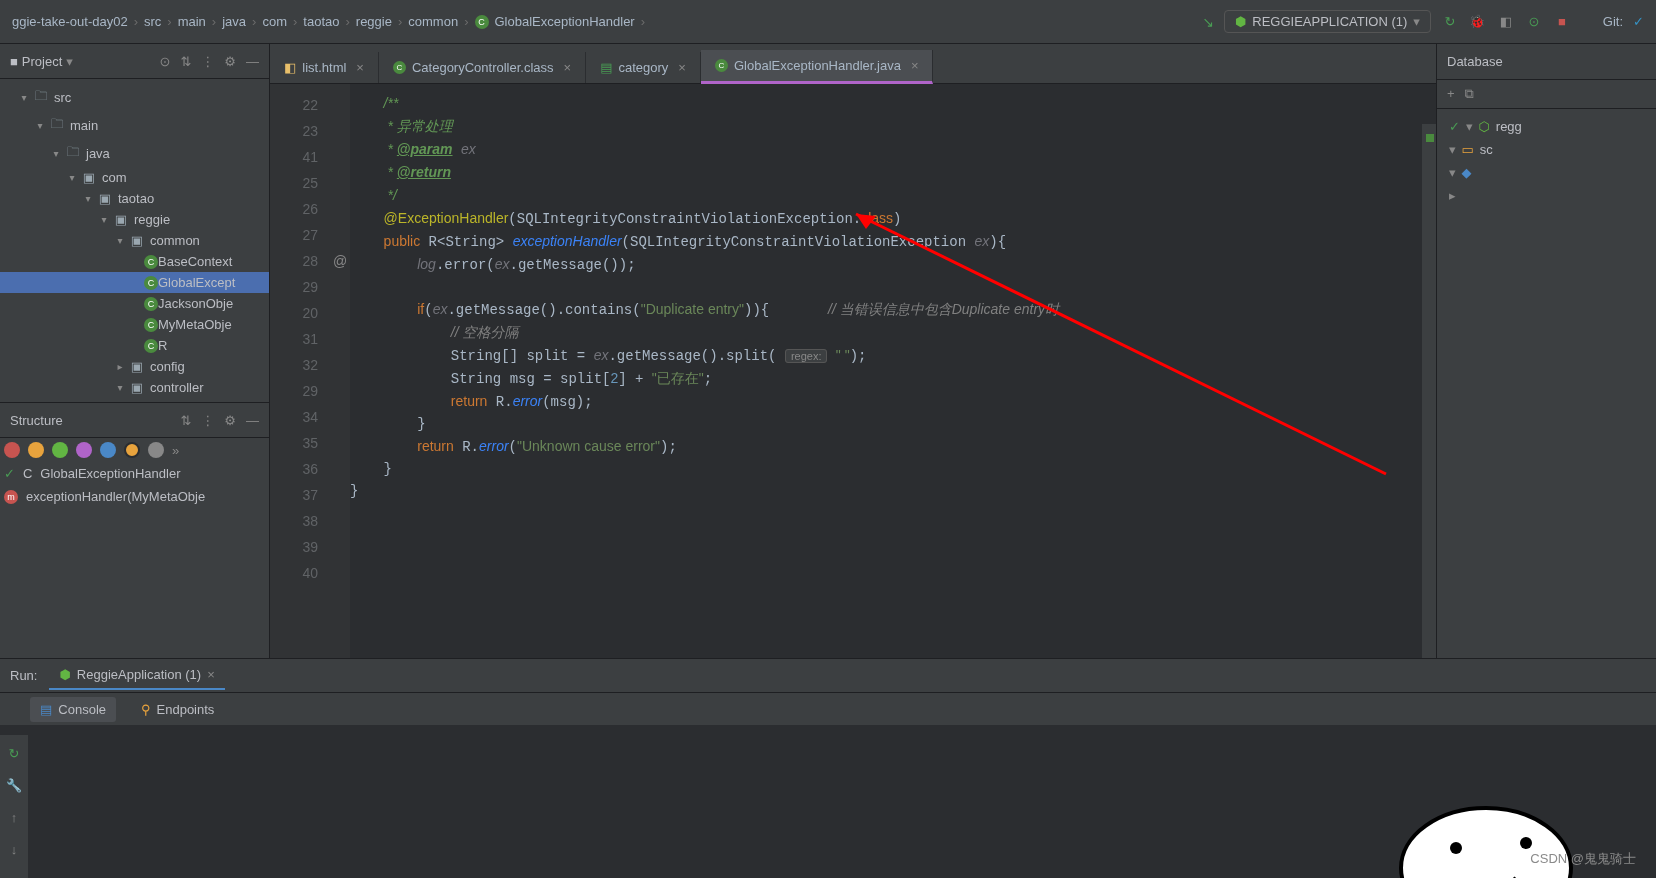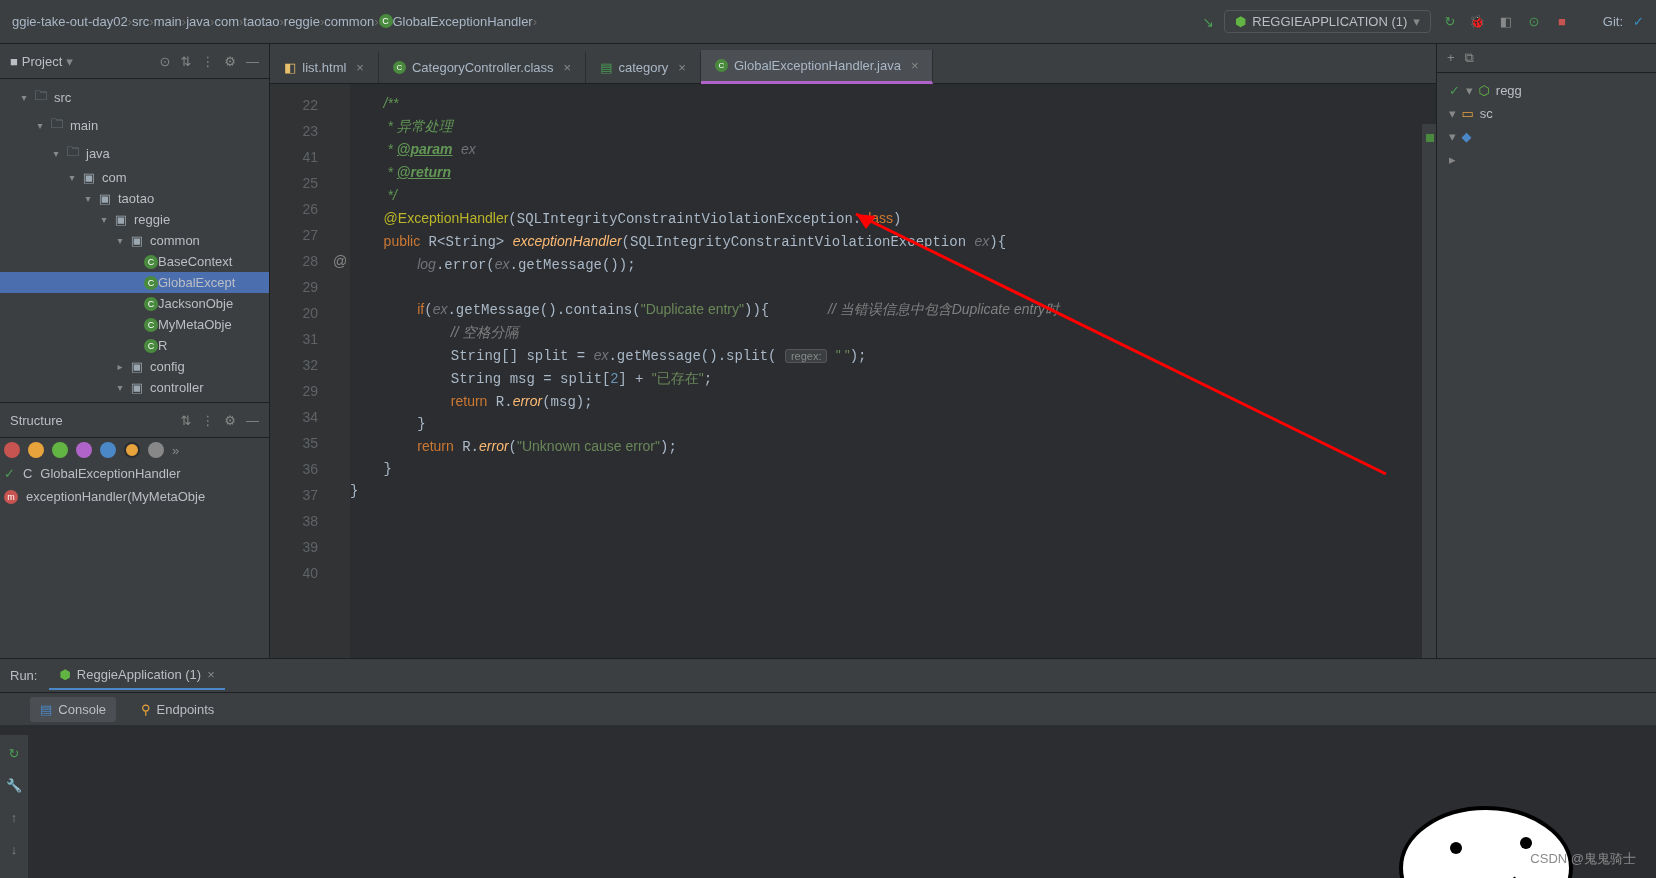--- a/index.html
+++ b/index.html
@@ -1,18 +1,18 @@
 <!DOCTYPE html>
 <html><head>
 <meta charset="utf-8">
 <style>
 * { margin: 0; padding: 0; box-sizing: border-box; font-family: 'Segoe UI', Arial, sans-serif; }
 body { background: #2b2d30; color: #bcbec4; font-size: 13px; overflow: hidden; width: 1656px; height: 878px; position: relative; }
 .top-bar { height: 44px; background: #3c3f41; display: flex; align-items: center; padding: 0 12px; border-bottom: 1px solid #1e1f22; }
-.breadcrumb { display: flex; align-items: flex-start; color: #a9b7c6; flex: 1; }
+.breadcrumb { display: flex; align-items: center; gap: 6px; color: #a9b7c6; flex: 1; }
 .breadcrumb span { color: #a9b7c6; }
 .breadcrumb .sep { color: #6b6b6b; }
 .breadcrumb .icon-c { width: 14px; height: 14px; background: #4a8a3e; border-radius: 50%; display: inline-flex; align-items: center; justify-content: center; font-size: 9px; color: #fff; }
 .toolbar-right { display: flex; align-items: center; gap: 10px; }
 .run-config { background: #3c3f41; border: 1px solid #555; border-radius: 4px; padding: 3px 10px; display: flex; align-items: center; gap: 6px; color: #bcbec4; }
 .green-arrow { color: #499c54; font-size: 14px; }
 .icon-btn { width: 18px; height: 18px; display: flex; align-items: center; justify-content: center; cursor: pointer; }
 .red-box { color: #c75450; }
 .main-layout { display: flex; height: calc(100% - 44px - 220px); }
 .left-panel { width: 270px; background: #3c3f41; border-right: 1px solid #1e1f22; display: flex; flex-direction: column; }
@@ -49,21 +49,21 @@
 .editor-content { flex: 1; display: flex; overflow: hidden; position: relative; }
 .gutter { width: 60px; background: #313335; text-align: right; padding: 8px 12px 8px 4px; color: #606366; font-family: 'Consolas', monospace; font-size: 14px; line-height: 26px; }
 .gutter-marks { width: 20px; background: #313335; padding-top: 8px; font-family: monospace; font-size: 14px; line-height: 26px; color: #888; text-align: center; }
 .code { flex: 1; padding: 8px 0; font-family: 'Consolas', 'Courier New', monospace; font-size: 14px; line-height: 22px; white-space: pre; color: #a9b7c6; }
 .kw { color: #cc7832; }
 .str { color: #6a8759; }
 .com { color: #808080; font-style: italic; }
 .doc { color: #629755; font-style: italic; }
 .doctag { color: #629755; font-weight: bold; font-style: italic; text-decoration: underline; }
 .num { color: #6897bb; }
-.fn { color: #fdba74; font-style: italic; }
+.fn { color: #3b82f6; font-style: italic; }
 .ann { color: #bbb529; }
 .param { color: #72737a; font-style: italic; }
 .hint-box { background: #3c3f41; border: 1px solid #555; border-radius: 3px; padding: 0 5px; font-size: 11px; color: #888; font-style: normal; }
 .right-panel { width: 220px; background: #3c3f41; border-left: 1px solid #1e1f22; }
 .db-header { padding: 10px; border-bottom: 1px solid #1e1f22; color: #bcbec4; }
 .db-toolbar { padding: 6px 10px; display: flex; gap: 10px; color: #888; border-bottom: 1px solid #1e1f22; }
 .db-tree { padding: 6px; }
 .db-item { padding: 4px 6px; display: flex; align-items: center; gap: 6px; }
 .bottom-panel { height: 220px; background: #2b2d30; border-top: 1px solid #1e1f22; display: flex; flex-direction: column; }
 .run-header { height: 34px; display: flex; align-items: center; padding: 0 10px; gap: 12px; background: #3c3f41; border-bottom: 1px solid #1e1f22; }
@@ -323,20 +323,21 @@
         <div class="scroll-warn"></div>
       </div>
       <svg class="arrow-svg" viewBox="0 0 560 280">
         <line x1="10" y1="10" x2="540" y2="270" stroke="#ff0000" stroke-width="3"></line>
         <polygon points="10,10 30,12 20,25" fill="#ff0000"></polygon>
       </svg>
     </div>
   </div>
 
   <div class="right-panel">
+    <div class="db-header">Database</div>
     <div class="db-toolbar">
       <span>+</span>
       <span>⧉</span>
     </div>
     <div class="db-tree">
       <div class="db-item">
           <span style="color:#499c54">✓</span>
           <span style="color:#888">▾</span>
           <span style="color:#62b543">⬡</span>
           <span>regg</span>

